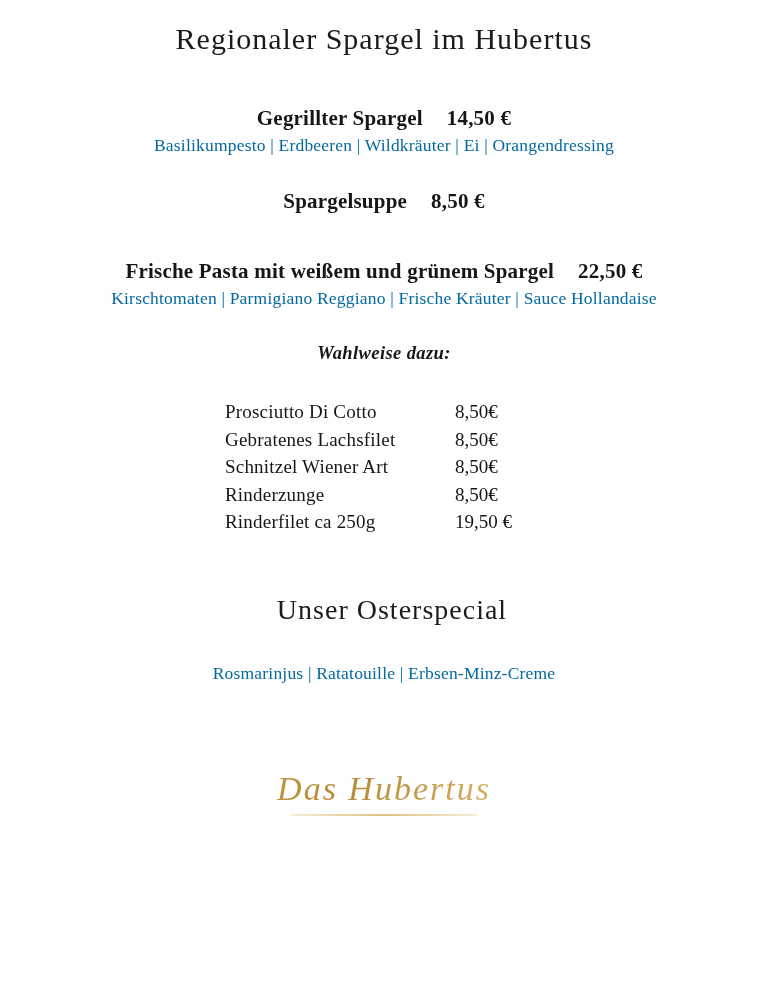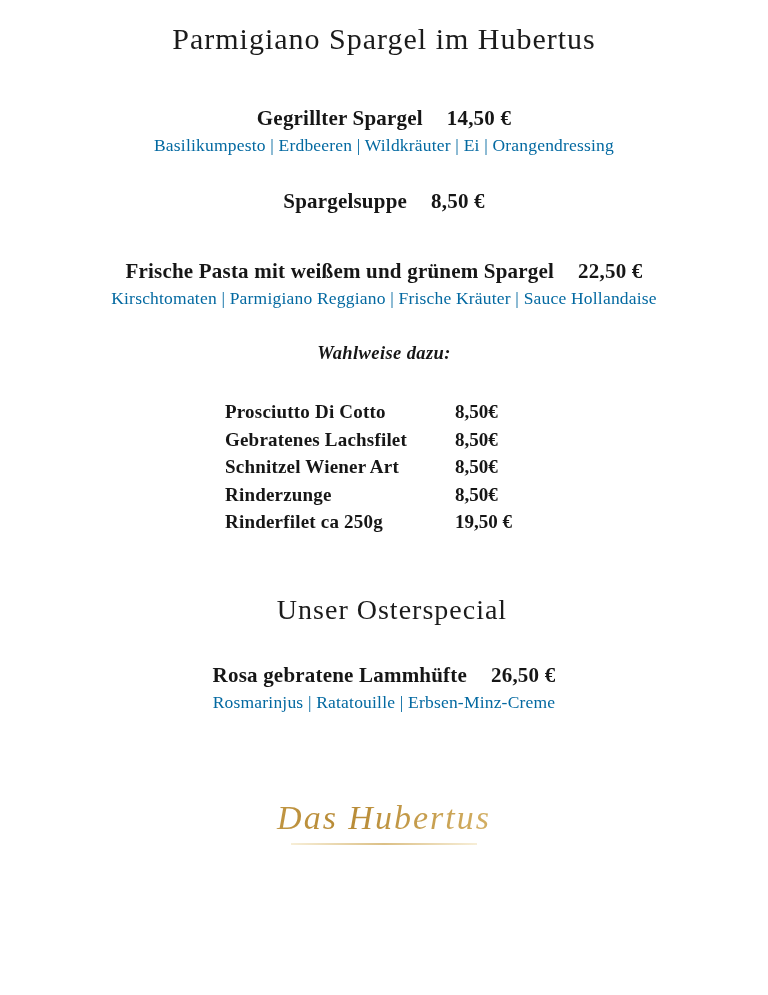--- a/index.html
+++ b/index.html
@@ -43,21 +43,21 @@
 
   .wahlweise {
     margin-top: 33px;
     font-style: italic;
     font-weight: bold;
     font-size: 18.5px;
     letter-spacing: 0.4px;
   }
 
   .options-block { width: 318px; margin: 34px auto 0; }
-  .option-row { display: flex; align-items: baseline; font-size: 19px; line-height: 27.6px; font-weight: bold; }
+  .option-row { display: flex; align-items: baseline; font-size: 19px; line-height: 27.6px; }
   .option-name { flex: 1; text-align: left; letter-spacing: 0.2px; }
   .option-price { width: 88px; text-align: left; }
 
   .special-heading { font-size: 28px; line-height: 33px; margin-top: 57px; padding-left: 16px; }
   .sec-5 { margin-top: 36px; }
 
   .logo { margin-top: 86px; }
   .logo-script {
     font-family: cursive;
     font-style: italic;
@@ -80,21 +80,21 @@
     font-size: 6px; letter-spacing: 2.6px;
     color: #c59c4c;
     height: 14px;
   }
 </style>
 </head>
 <body>
 
 <div class="menu">
 
-  <div class="page-title hand">Parmigiano Spargel im Hubertus</div>
+  <div class="page-title hand">Regionaler Spargel im Hubertus</div>
 
   <div class="sec-1">
     <div class="dish-heading">
       <span>Gegrillter Spargel</span><span class="dish-price">14,50 €</span>
     </div>
     <div class="dish-desc">Basilikumpesto | Erdbeeren | Wildkräuter | Ei | Orangendressing</div>
   </div>
 
   <div class="sec-2">
     <div class="dish-heading">
@@ -131,23 +131,20 @@
     </div>
     <div class="option-row">
       <span class="option-name">Rinderfilet ca 250g</span>
       <span class="option-price">19,50 €</span>
     </div>
   </div>
 
   <div class="special-heading hand">Unser Osterspecial</div>
 
   <div class="sec-5">
-    <div class="dish-heading">
-      <span>Rosa gebratene Lammhüfte</span><span class="dish-price">26,50 €</span>
-    </div>
     <div class="dish-desc">Rosmarinjus | Ratatouille | Erbsen-Minz-Creme</div>
   </div>
 
   <div class="logo">
     <div class="logo-script">Das Hubertus</div>
     <div class="logo-line"></div>
     <div class="logo-tagline">
       
       
       

